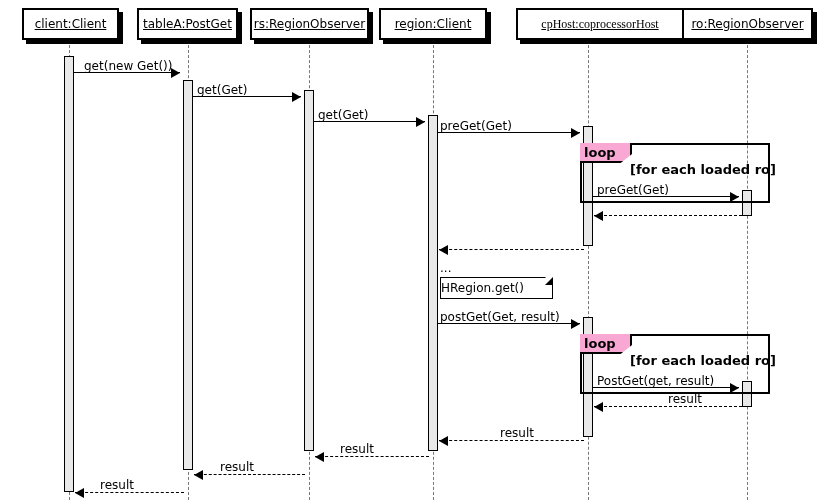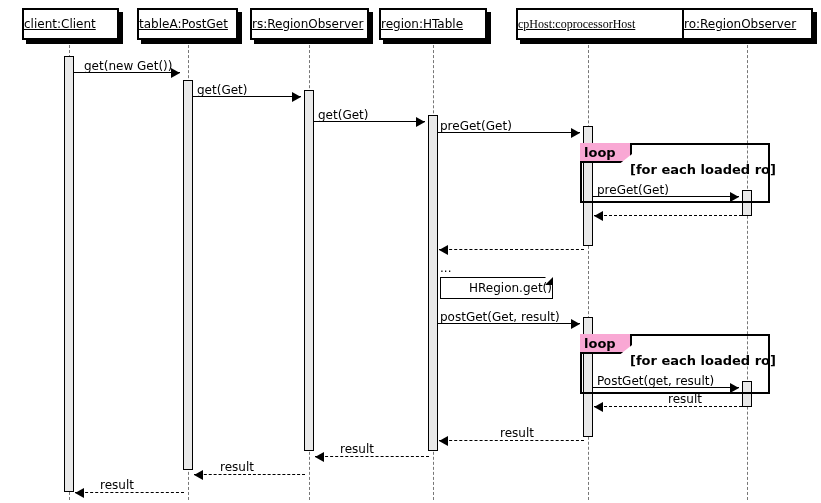--- a/index.html
+++ b/index.html
@@ -20,21 +20,21 @@
   
   .participant {
     position: absolute;
     box-sizing: border-box;
     height: 32px;
     background: #ffffff;
     border: 2px solid #000000;
     box-shadow: 4px 4px 0 0 #000000;
     display: flex;
     align-items: center;
-    justify-content: flex-start;
+    justify-content: center;
   }
   .participant-label {
     font-size: 12px;
     color: #000000;
     text-decoration: underline;
     white-space: nowrap;
     line-height: 1;
   }
 
   
@@ -120,21 +120,21 @@
   }
 
   
   .note {
     position: absolute;
     box-sizing: border-box;
     background: #ffffff;
     border: 1px solid #000000;
     display: flex;
     align-items: center;
-    justify-content: flex-end;
+    justify-content: flex-start;
     
     clip-path: polygon(0 0, calc(100% - 8px) 0, 100% 8px, 100% 100%, 0 100%);
   }
   .note-fold {
     position: absolute;
     width: 0;
     height: 0;
     border-left: 8px solid transparent;
     border-bottom: 8px solid #000000;
   }
@@ -250,21 +250,21 @@
       <div class="participant" style="left: 22px; top: 8px; width: 97px;">
         <span class="participant-label">client:Client</span>
       </div>
       <div class="participant" style="left: 137px; top: 8px; width: 101px;">
         <span class="participant-label">tableA:PostGet</span>
       </div>
       <div class="participant" style="left: 250px; top: 8px; width: 119px;">
         <span class="participant-label">rs:RegionObserver</span>
       </div>
       <div class="participant" style="left: 379px; top: 8px; width: 108px;">
-        <span class="participant-label">region:HTable</span>
+        <span class="participant-label">region:Client</span>
       </div>
       <div class="participant" style="left: 516px; top: 8px; width: 168px; font-family: Liberation Serif, serif;">
         <span class="participant-label">cpHost:coprocessorHost</span>
       </div>
       <div class="participant" style="left: 682px; top: 8px; width: 131px;">
         <span class="participant-label">ro:RegionObserver</span>
       </div>
     </div>
 
 </div>

